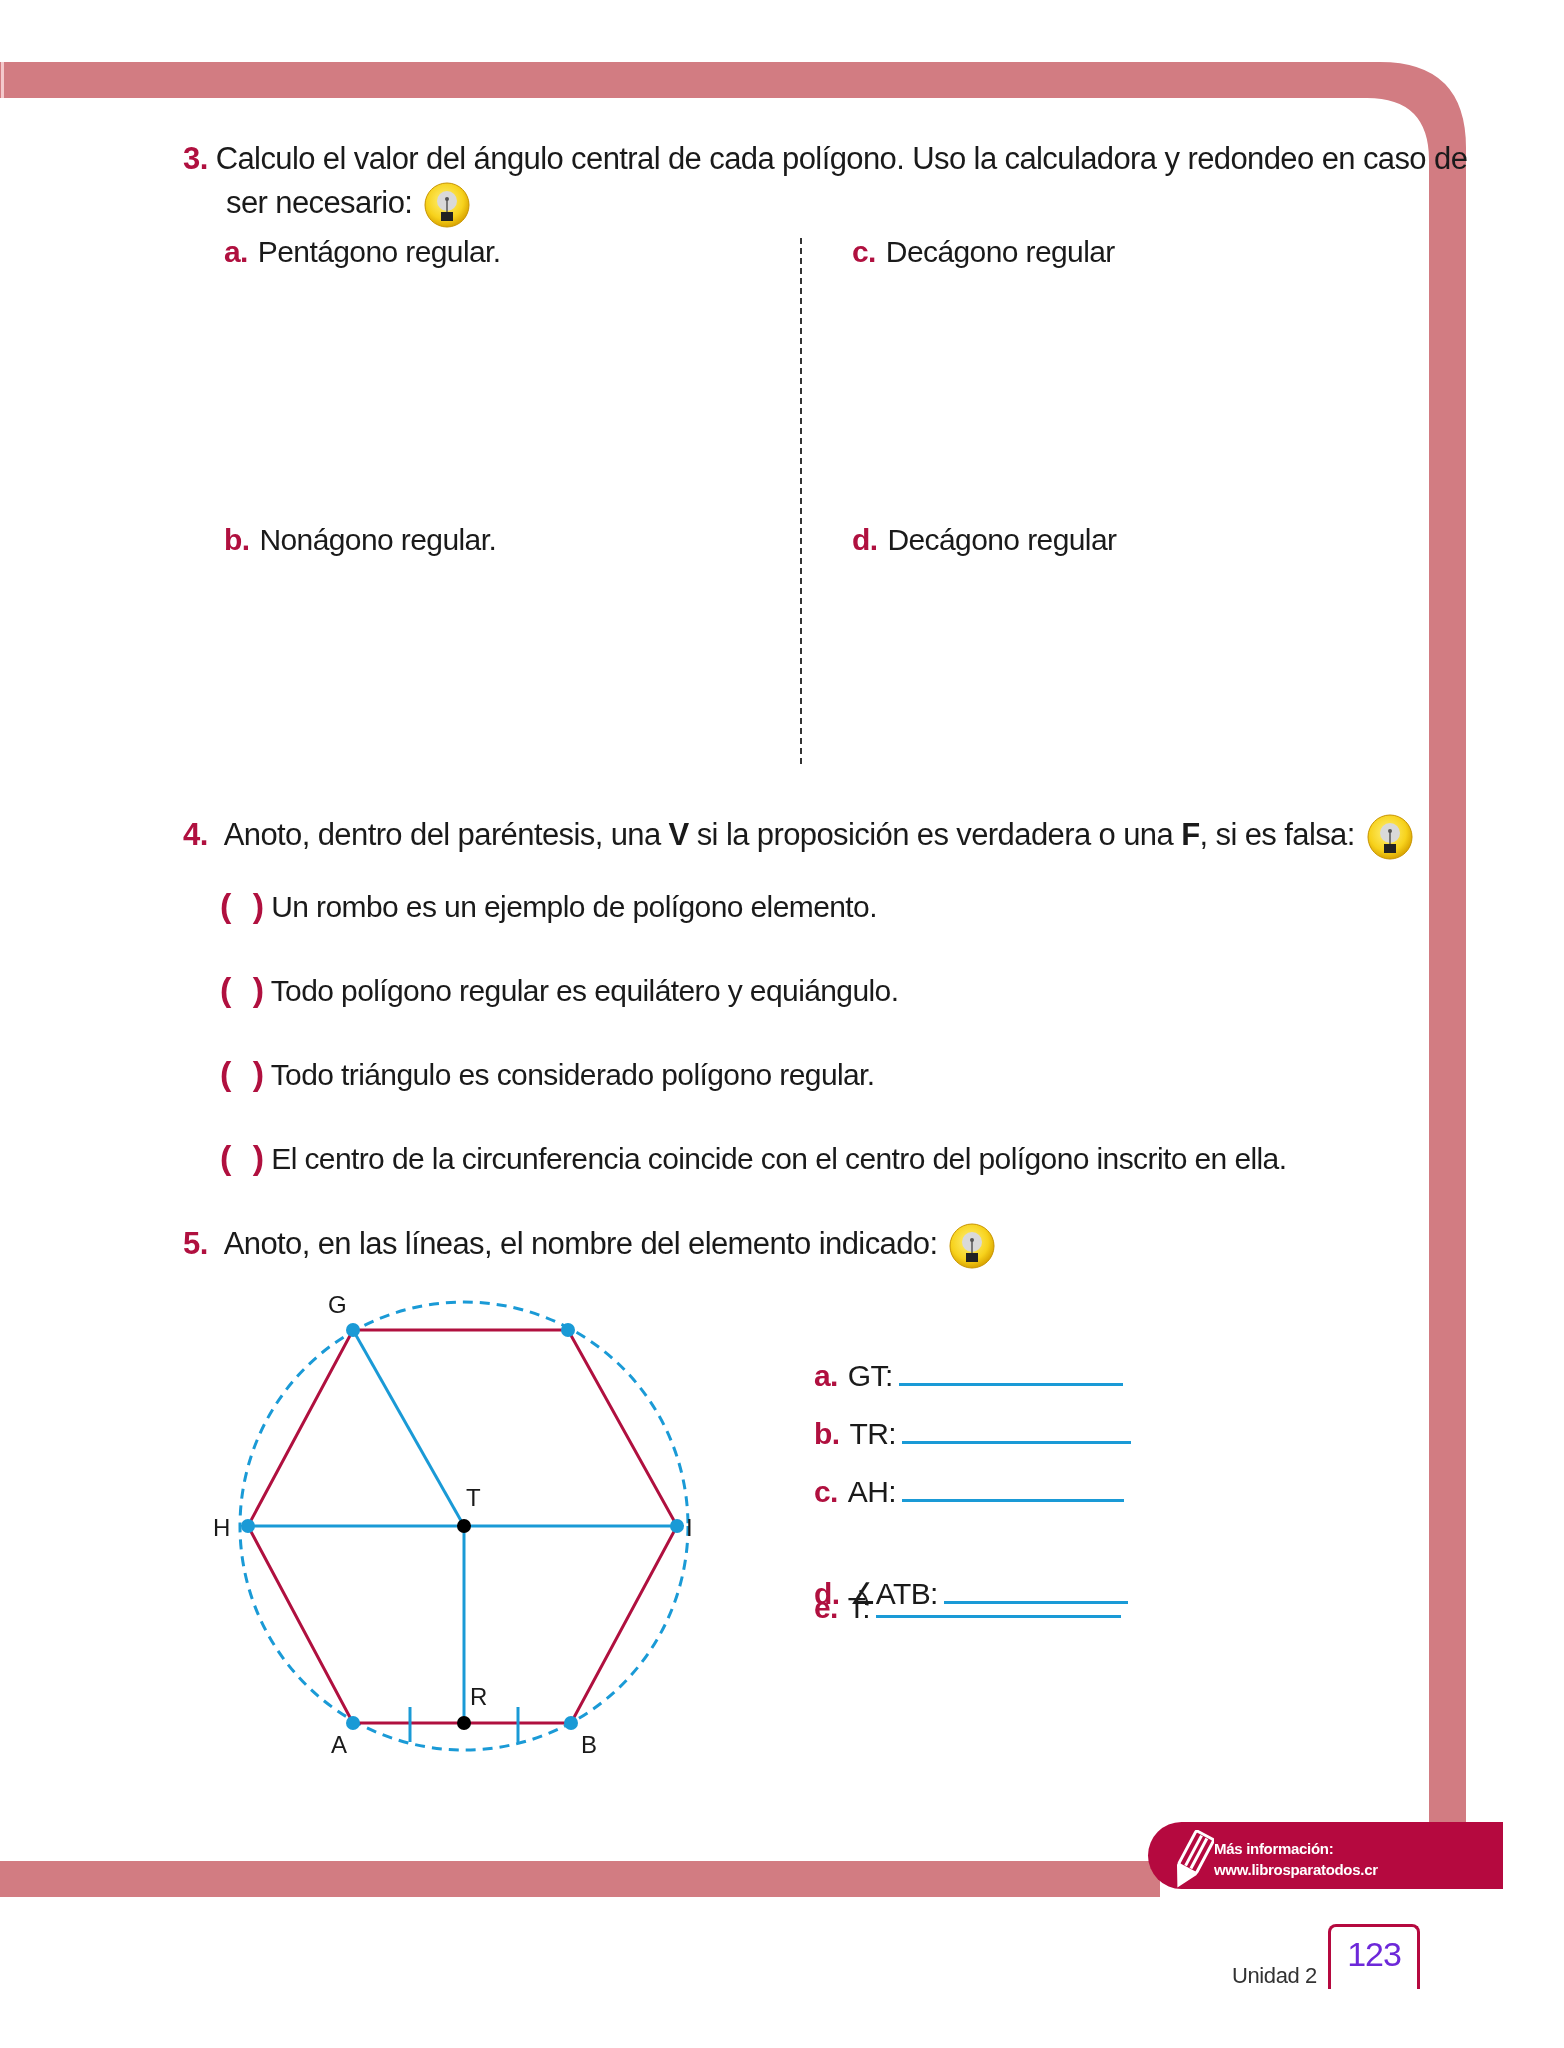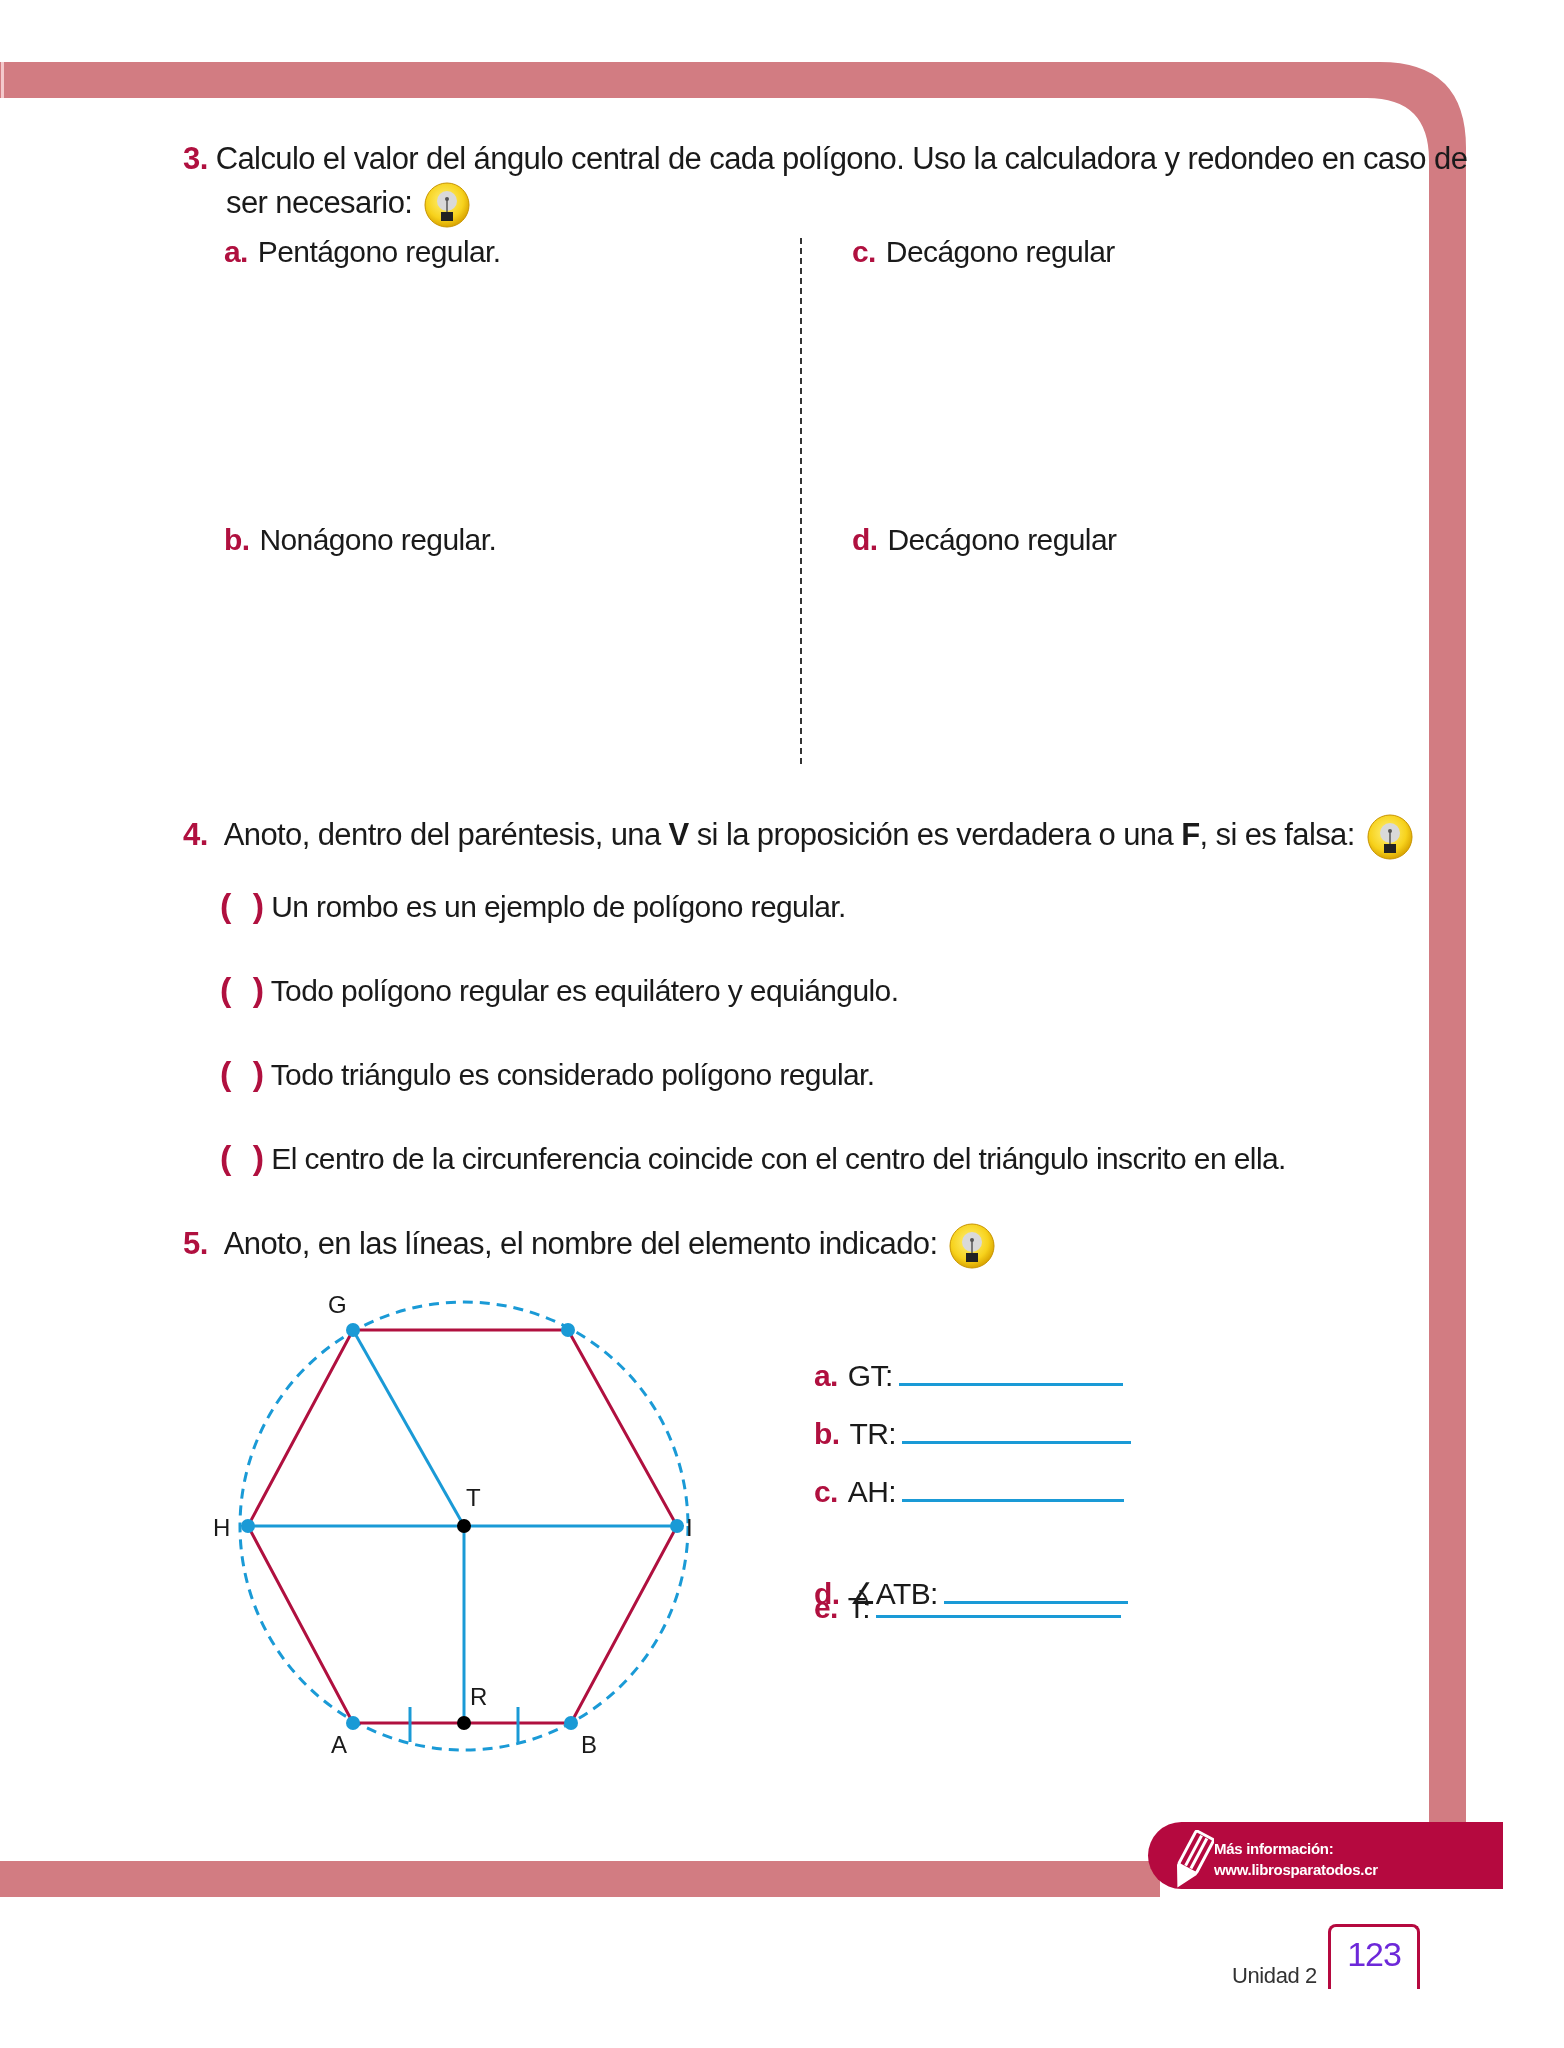--- a/index.html
+++ b/index.html
@@ -83,33 +83,33 @@
 <div class="abs qtext" style="left:183px; top:813px;">
   <span class="qnum">4.</span>
   <span style="margin-left:8px;"><span>Anoto, dentro del paréntesis, una </span><b>V</b><span> si la proposición es verdadera o una </span><b>F</b><span>, si es falsa:</span></span>
   <svg class="bulb" viewBox="0 0 46 46">
       <use href="#bulb"></use>
     </svg>
 </div>
 
 <div class="abs item" style="left:220px; top:885px;">
   <span class="paren">(</span><span style="display:inline-block;width:22px"></span><span class="paren">)</span>
-  <span>Un rombo es un ejemplo de polígono regular.</span>
+  <span>Un rombo es un ejemplo de polígono elemento.</span>
 </div>
 <div class="abs item" style="left:220px; top:969px;">
   <span class="paren">(</span><span style="display:inline-block;width:22px"></span><span class="paren">)</span>
   <span>Todo polígono regular es equilátero y equiángulo.</span>
 </div>
 <div class="abs item" style="left:220px; top:1053px;">
   <span class="paren">(</span><span style="display:inline-block;width:22px"></span><span class="paren">)</span>
   <span>Todo triángulo es considerado polígono regular.</span>
 </div>
 <div class="abs item" style="left:220px; top:1137px;">
   <span class="paren">(</span><span style="display:inline-block;width:22px"></span><span class="paren">)</span>
-  <span>El centro de la circunferencia coincide con el centro del triángulo inscrito en ella.</span>
+  <span>El centro de la circunferencia coincide con el centro del polígono inscrito en ella.</span>
 </div>
 
 <div class="abs qtext" style="left:183px; top:1222px;">
   <span class="qnum">5.</span>
   <span style="margin-left:8px;">Anoto, en las líneas, el nombre del elemento indicado:</span>
   <svg class="bulb" viewBox="0 0 46 46">
       <use href="#bulb"></use>
     </svg>
 </div>
 

